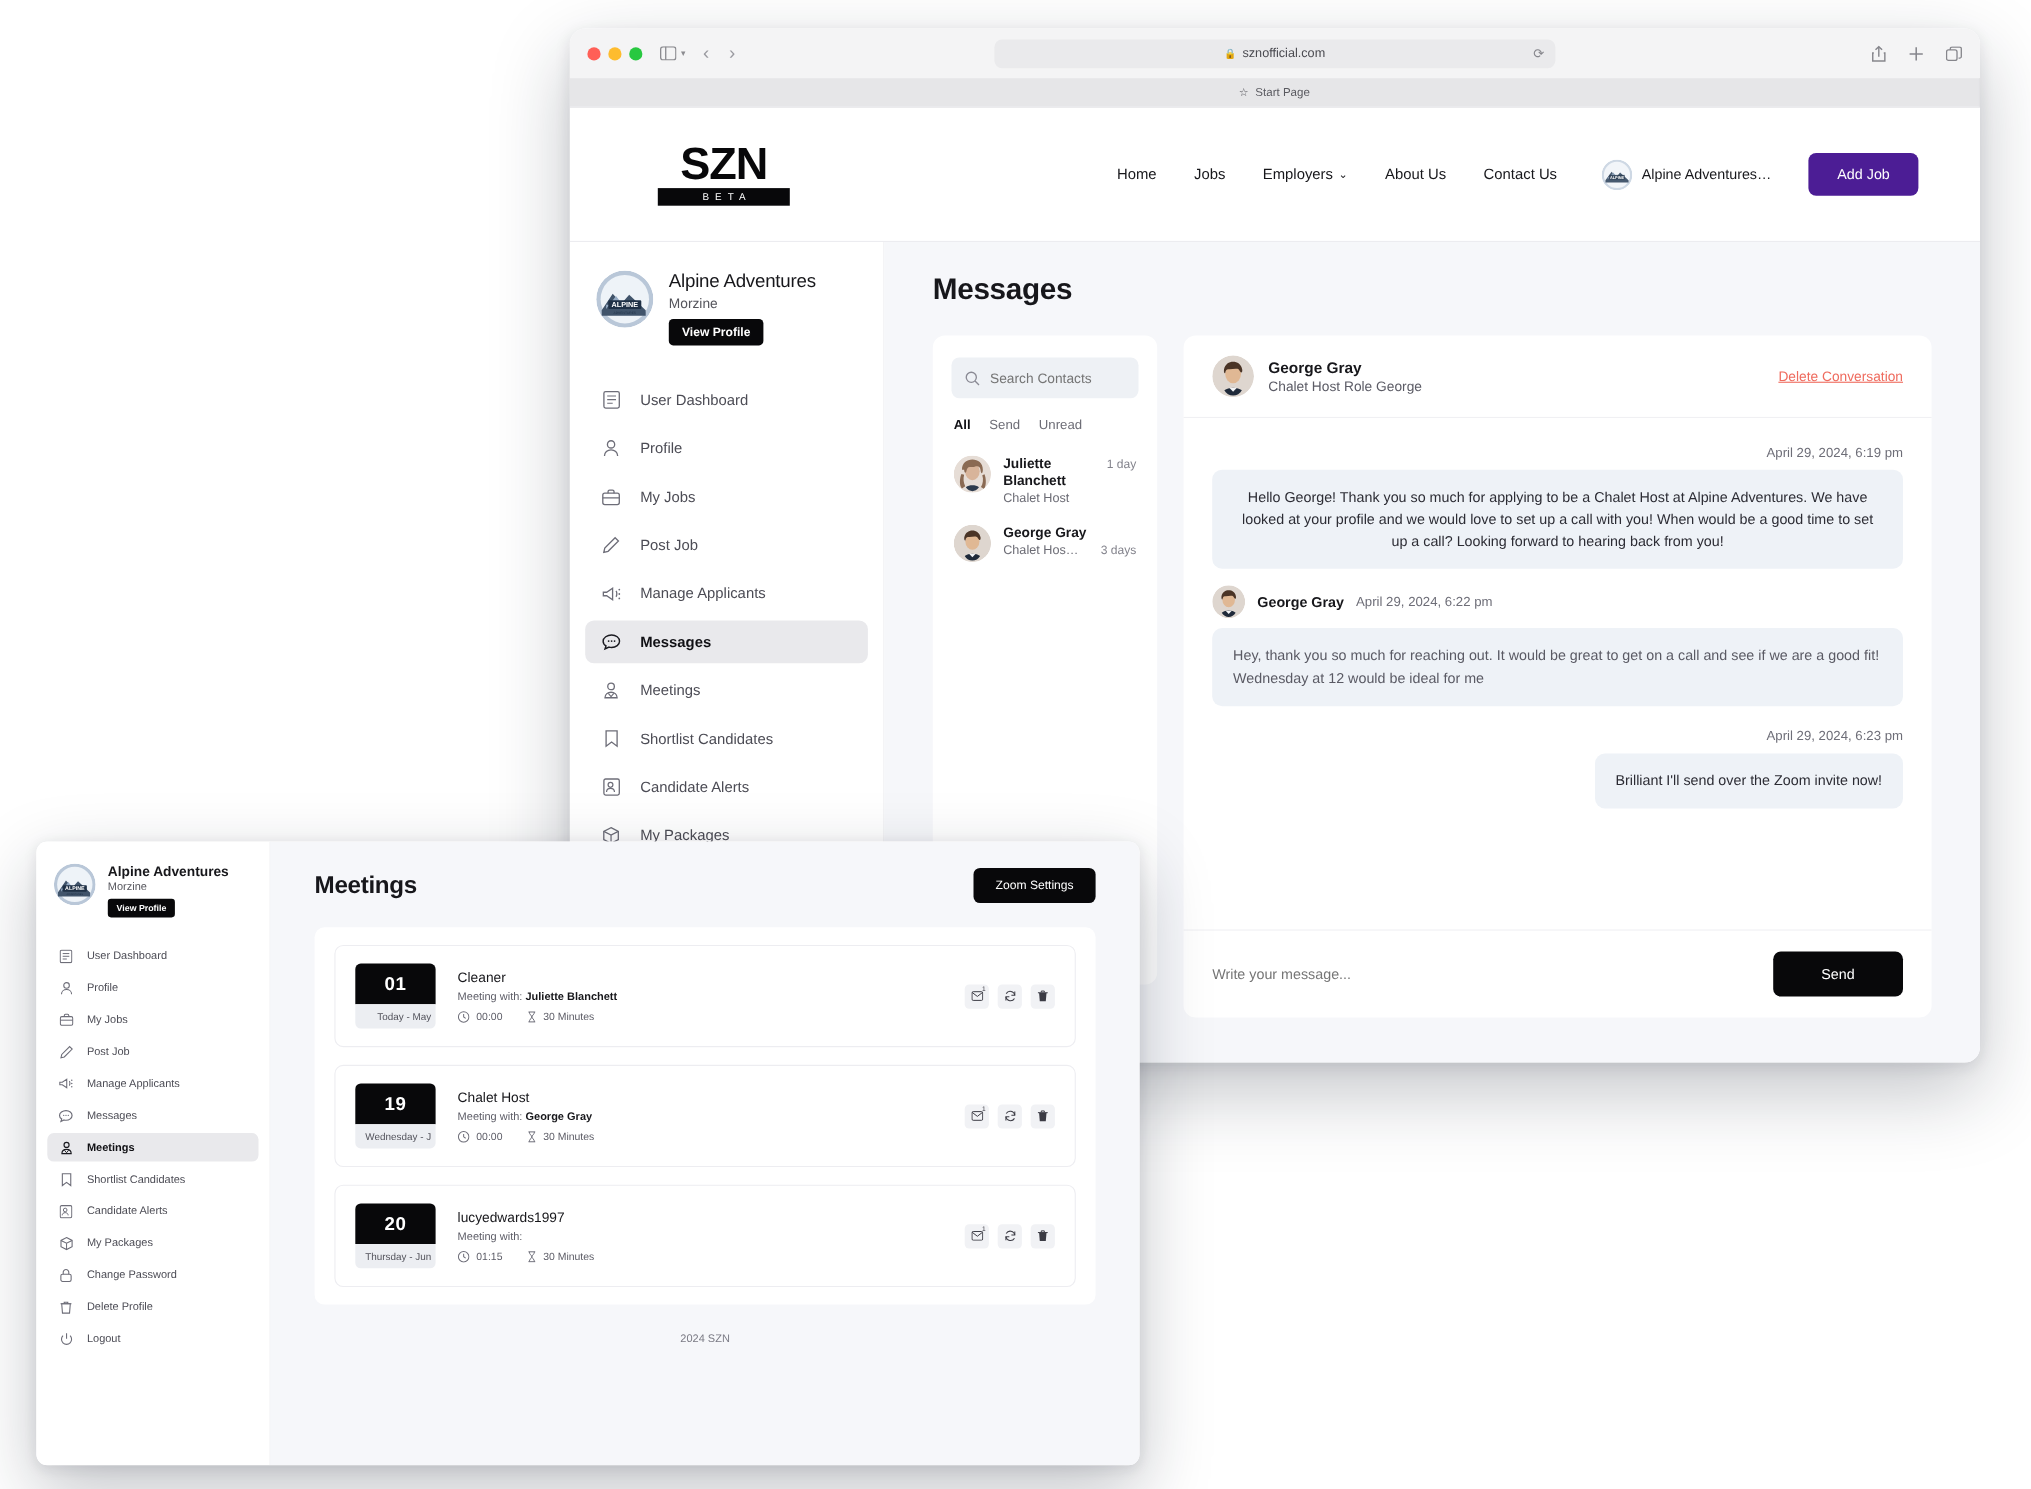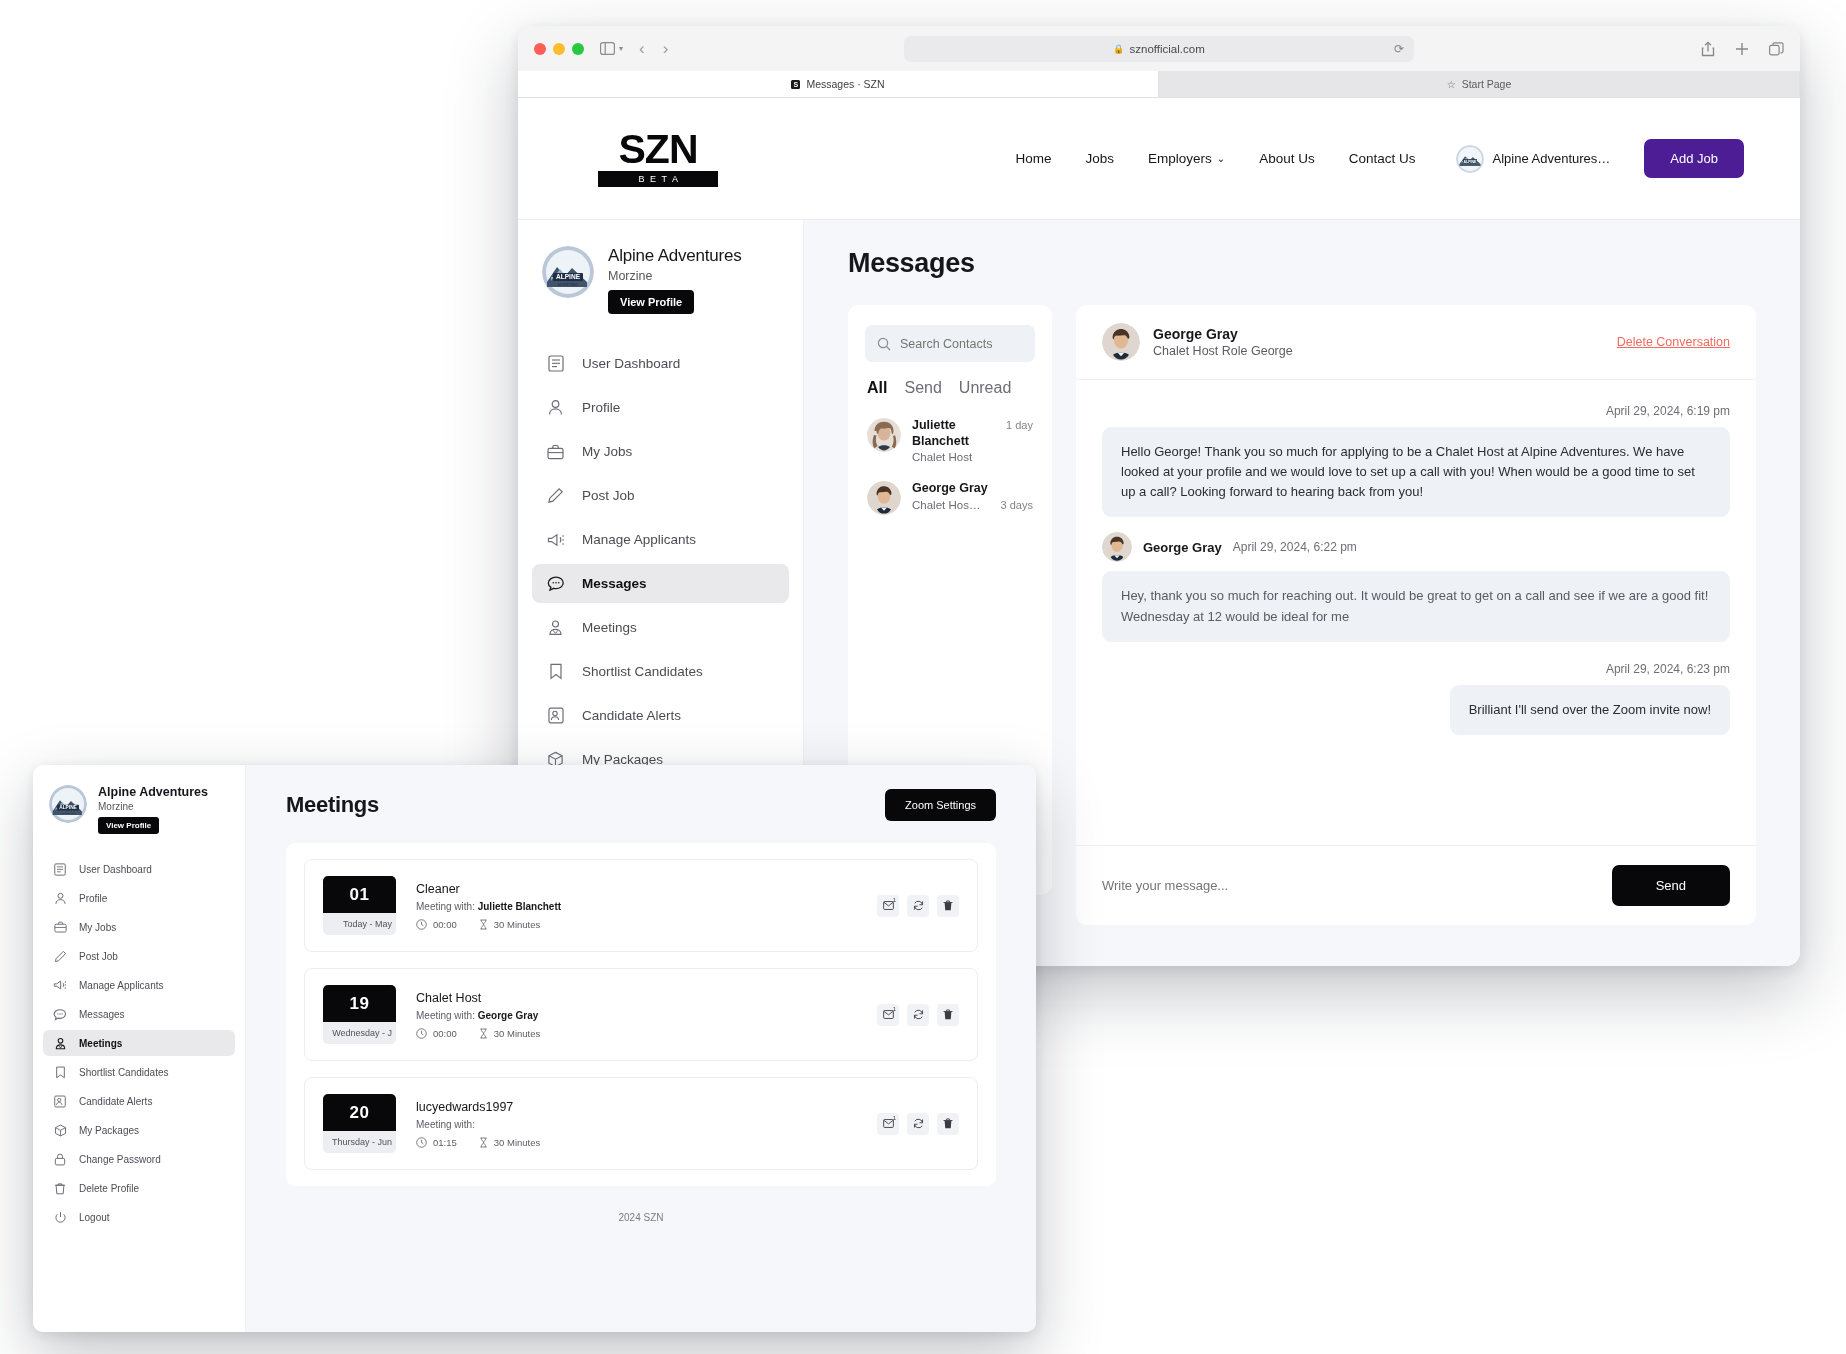--- a/index.html
+++ b/index.html
@@ -82,42 +82,42 @@
   .nav-item .ic { width: 19px; height: 19px; flex: 0 0 19px; display: flex; align-items: center; justify-content: center; }
 
   .app-main { flex: 1; background: #f6f7fa; padding: 28px 44px 0 44px; overflow: hidden; }
   .page-title { font-size: 27px; color: #17171b; letter-spacing: -.3px; margin-bottom: 26px; }
   .msg-layout { display: flex; gap: 24px; }
   .contacts-panel { width: 204px; background: #fff; border-radius: 11px; padding: 20px 17px; height: 590px; flex: 0 0 204px; }
   .search-box { background: #eef1f5; border-radius: 7px; height: 37px; display: flex; align-items: center;
                 gap: 9px; padding: 0 12px; overflow: hidden; }
   .search-box input { border: none; background: transparent; outline: none; font-size: 12.5px;
                       color: #5b5b64; font-family: "Liberation Sans", sans-serif; width: 100%; }
-  .filters { display: flex; gap: 17px; margin: 17px 0 12px 2px; font-size: 16px; }
+  .filters { display: flex; gap: 17px; margin: 17px 0 12px 2px; font-size: 12px; }
   .filters span { color: #6d6d76; cursor: pointer; }
   .filters span.on { color: #111116; font-weight: 700; }
   .contact { display: flex; gap: 11px; align-items: flex-start; padding: 9px 2px; cursor: pointer; }
   .c-ava { width: 34px; height: 34px; border-radius: 50%; overflow: hidden; flex: 0 0 34px; }
   .c-body { flex: 1; min-width: 0; }
   .c-top { display: flex; align-items: baseline; gap: 8px; }
   .c-name { font-size: 12.5px; color: #17171b; font-weight: 700; line-height: 1.25; }
   .c-time { font-size: 11px; color: #83838c; white-space: nowrap; margin-left: auto; }
   .c-role { font-size: 11.5px; color: #6b6b74; margin-top: 2px; white-space: nowrap; overflow: hidden; text-overflow: ellipsis; }
 
   .conv-panel { flex: 1; background: #fff; border-radius: 11px; display: flex; flex-direction: column; height: 620px; }
   .conv-head { display: flex; align-items: center; gap: 13px; padding: 18px 26px; border-bottom: 1px solid #f0f0f3; }
   .conv-ava { width: 38px; height: 38px; border-radius: 50%; overflow: hidden; flex: 0 0 38px; }
   .conv-name { font-size: 14px; color: #17171b; font-weight: 700; }
   .conv-sub { font-size: 12.5px; color: #5c5c66; margin-top: 2px; }
   .del-conv { margin-left: auto; font-size: 12.5px; color: #ef6b5e; text-decoration: underline; cursor: pointer; }
   .conv-scroll { flex: 1; padding: 16px 26px 10px 26px; overflow: hidden; }
   .ts { font-size: 12px; color: #6e6e78; text-align: right; margin: 8px 0 9px 0; }
   .bub { background: #eef2f7; border-radius: 9px; padding: 15px 19px; font-size: 13px;
          color: #2c2c34; line-height: 1.55; }
-  .bub.out { text-align: left; }
+  .bub.out { text-align: center; }
   .bub.right-small { margin-left: auto; width: max-content; max-width: 70%; }
   .sender-row { display: flex; align-items: center; gap: 11px; margin: 15px 0 9px 0; }
   .sender-row .s-ava { width: 30px; height: 30px; border-radius: 50%; overflow: hidden; flex: 0 0 30px; }
   .sender-row .s-name { font-size: 13px; font-weight: 700; color: #17171b; }
   .sender-row .s-time { font-size: 12px; color: #6e6e78; }
   .compose { border-top: 1px solid #f0f0f3; display: flex; align-items: center; gap: 24px; padding: 19px 26px; }
   .compose input { flex: 1; border: none; outline: none; font-size: 13px; color: #8b8b94;
                    font-family: "Liberation Sans", sans-serif; }
   .send-btn { background: #08080a; color: #fff; border: none; border-radius: 7px; font-size: 13px;
               padding: 13px 44px; cursor: pointer; }
@@ -219,24 +219,20 @@
         <span>
           <svg width="15" height="14" viewBox="0 0 15 14">
               <rect x="0.6" y="3.4" width="9.5" height="9.5" rx="1.8" fill="none" stroke="#86868c" stroke-width="1.2"></rect>
               <path d="M4 3.4V2.3a1.5 1.5 0 011.5-1.5h7a1.5 1.5 0 011.5 1.5v7a1.5 1.5 0 01-1.5 1.5h-1" fill="none" stroke="#86868c" stroke-width="1.2"></path>
             </svg>
         </span>
       </div>
     </div>
 
     <div class="tabstrip">
-      <div class="tab active">
-        <span class="favicon">S</span>
-        <span>Messages · SZN</span>
-      </div>
       <div class="tab inactive">
         <span style="font-size:10px;">☆</span>
         <span>Start Page</span>
       </div>
     </div>
 
     <div class="site-header">
       <div class="logo-wrap">
         <div class="logo-main">SZN</div>
         <div class="logo-beta">BETA</div>

